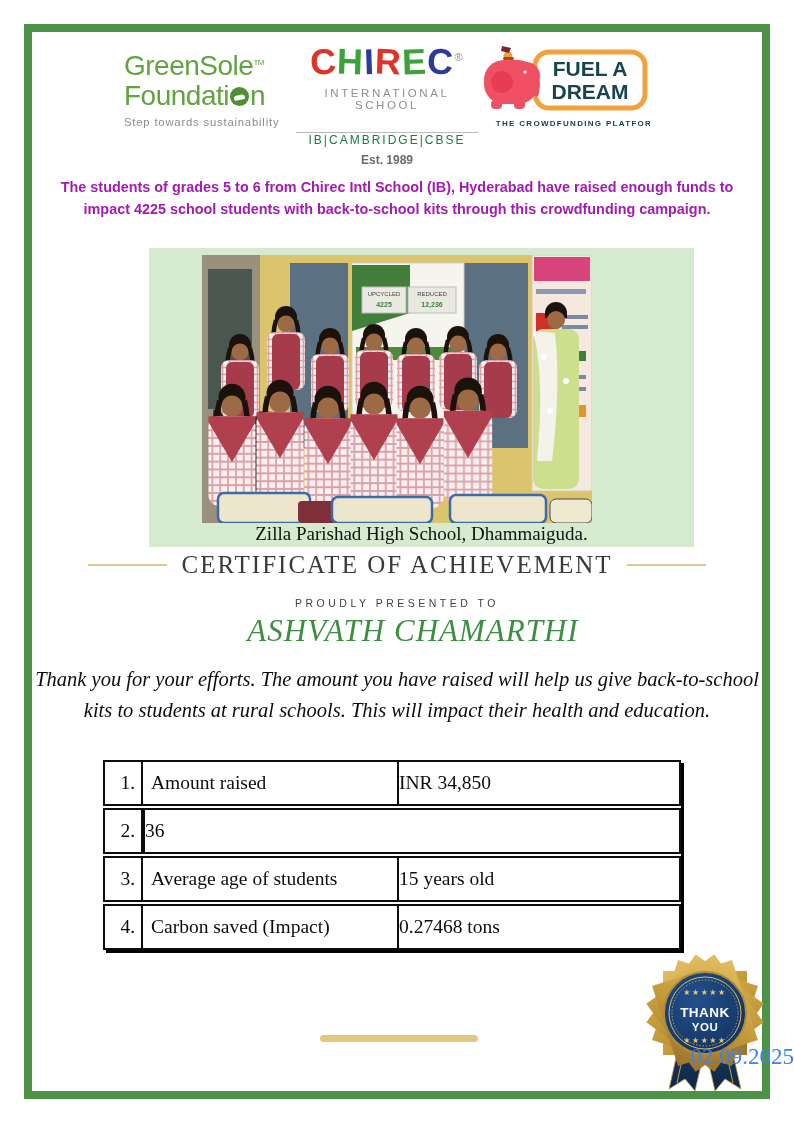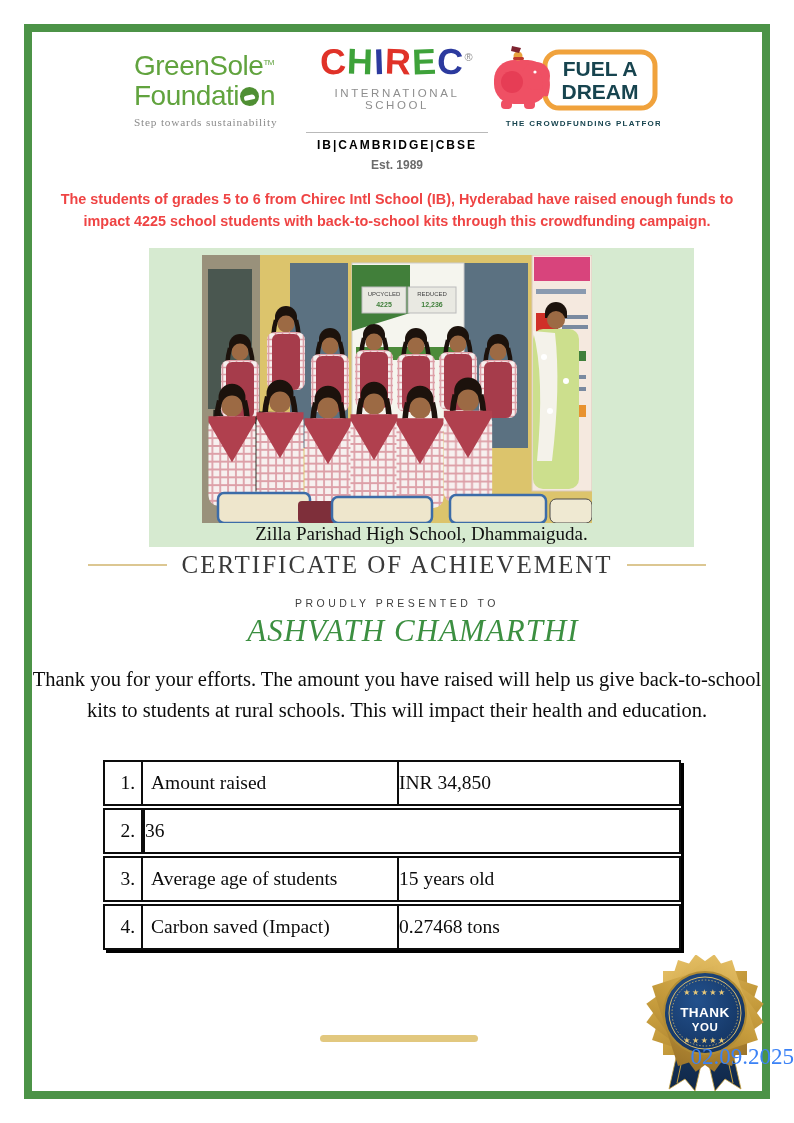--- a/index.html
+++ b/index.html
@@ -3,65 +3,65 @@
 <meta charset="utf-8">
 <style>
   html,body{margin:0;padding:0;background:#ffffff;}
   .page{position:relative;width:794px;height:1123px;background:#ffffff;overflow:hidden;
         font-family:"Liberation Serif",serif;}
   .frame{position:absolute;top:24px;left:24px;right:24px;bottom:24px;
          border:8px solid #4c9347;pointer-events:none;}
   .abs{position:absolute;}
 
   
-  .logos{top:44px;left:110px;width:574px;display:flex;justify-content:center;align-items:flex-start;}
+  .logos{top:44px;left:124px;width:574px;display:flex;justify-content:flex-start;align-items:flex-start;}
   .gs{width:172px;font-family:"Liberation Sans",sans-serif;line-height:1;padding-top:8px;}
   .gs .l1{font-size:28px;color:#61a33e;letter-spacing:-0.5px;}
   .gs .tm{font-size:8px;color:#61a33e;vertical-align:super;}
   .gs .l2{font-size:28px;color:#61a33e;letter-spacing:-0.5px;margin-top:2px;display:flex;align-items:center;}
   .gs .shoe{display:inline-block;width:19px;height:19px;border-radius:50%;background:#4f8f33;position:relative;margin:0 1px;}
   .gs .shoe::after{content:"";position:absolute;left:4px;top:8px;width:11px;height:5px;background:#ffffff;border-radius:4px 6px 2px 2px;transform:rotate(-12deg);}
-  .gs .tag{font-size:11.3px;color:#8b8b8b;letter-spacing:0.8px;margin-top:7px;font-family:Liberation Serif, serif;}
+  .gs .tag{font-size:11.3px;color:#8b8b8b;letter-spacing:0.8px;margin-top:7px;}
 
   .ch{width:182px;text-align:center;font-family:"Liberation Sans",sans-serif;}
   .ch .word{font-size:36px;font-weight:800;letter-spacing:1px;line-height:1;}
   .ch .word span{display:inline-block;}
   .ch .reg{font-size:11px;color:#8e8e8e;vertical-align:super;font-weight:400;}
   .ch .c0{color:#e03228;transform:rotate(-3deg);}
   .ch .c1{color:#3ea23a;transform:rotate(2deg);}
   .ch .c2{color:#2c3a9e;transform:rotate(-2deg);}
   .ch .c3{color:#e03228;transform:rotate(2deg);}
   .ch .c4{color:#3ea23a;transform:rotate(-2deg);}
   .ch .c5{color:#2c3a9e;transform:rotate(3deg);}
   .ch .intl{display:block;font-size:11.5px;color:#8e8e8e;letter-spacing:2.6px;margin-top:7px;
             border-bottom:1px solid #b9b9b9;padding-bottom:21px;}
-  .ch .board{display:block;font-size:12px;font-weight:700;color:#000000;letter-spacing:2px;margin-top:5px;}
+  .ch .board{display:block;font-size:12px;font-weight:400;color:#15803d;letter-spacing:2px;}
   .ch .est{display:block;font-size:12px;font-weight:700;color:#6b6b6b;margin-top:6px;}
 
   .fad{width:172px;}
 
   
   .intro{top:172px;left:40px;width:714px;text-align:center;}
-  .intro p{margin:16px auto;max-width:700px;font-family:"Liberation Sans",sans-serif;
-           font-weight:700;font-size:14.4px;line-height:1.55;color:#ef4444;}
+  .intro p{margin:4px auto;max-width:700px;font-family:"Liberation Sans",sans-serif;
+           font-weight:700;font-size:14.4px;line-height:1.55;color:#a21caf;}
 
   
   .panel{top:248px;left:149px;width:497px;height:299px;background:#d6ead0;padding-left:48px;}
   .photo{position:absolute;top:7px;left:53px;width:390px;height:268px;display:block;}
   .caption{position:absolute;bottom:2px;left:0;width:100%;text-align:center;
            font-size:19px;color:#111111;}
 
   
   .titlerow{top:551px;left:88px;width:618px;display:flex;align-items:center;gap:14px;justify-content:flex-end;}
   .titlerow .rule{flex:1;height:2px;background:#dcc792;}
   .titlerow .title{font-size:25px;letter-spacing:2px;color:#3a3a3a;white-space:nowrap;}
   .presented{top:597px;left:0;width:100%;text-align:center;font-family:"Liberation Sans",sans-serif;
              font-size:10.5px;letter-spacing:3.5px;color:#3f3f3f;}
   .name{top:613px;left:16px;width:100%;text-align:center;font-size:31px;letter-spacing:1px;color:#3c8f41;font-style:italic;}
-  .bodytext{top:664px;left:27px;width:740px;text-align:center;font-size:20.5px;line-height:1.5;color:#0c0c0c;}
+  .bodytext{top:664px;left:27px;width:740px;text-align:center;font-size:20.5px;line-height:1.5;color:#0c0c0c;font-style:italic;}
 
   
   .tablewrap{top:760px;left:103px;width:578px;box-shadow:3px 3px 0 #000000;}
   .trow{display:grid;grid-template-columns:38px 254px 1fr;align-items:center;height:42px;
         border:2px solid #0c0c0c;background:#ffffff;margin-bottom:2px;font-size:19.5px;color:#0c0c0c;}
   .trow:last-child{margin-bottom:0;}
   .tnum{text-align:right;padding-right:6px;border-right:2px solid #0c0c0c;height:100%;display:flex;align-items:center;justify-content:flex-end;}
   .tlabel{padding-left:8px;}
   .tvalue{border-left:2px solid #0c0c0c;height:100%;display:flex;align-items:center;}
 

